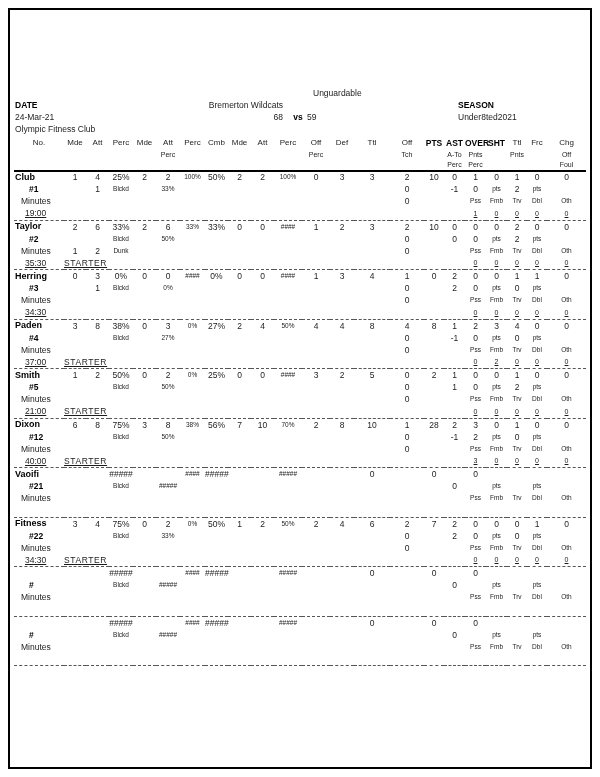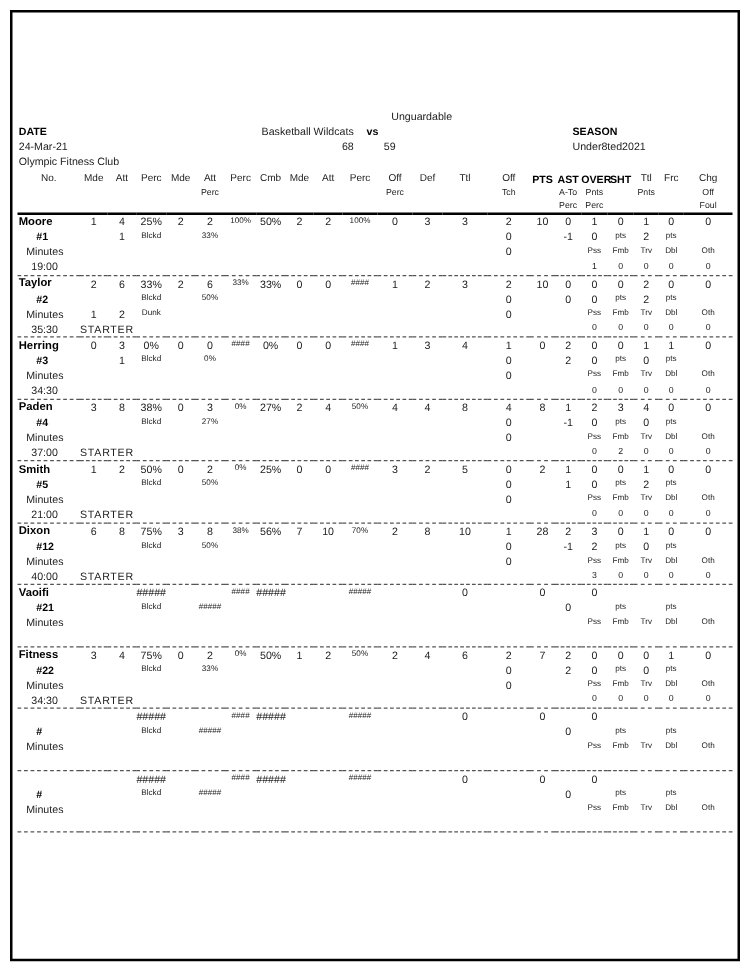--- a/index.html
+++ b/index.html
@@ -8,33 +8,33 @@
           font-family:"Liberation Sans", sans-serif; color:#1c1c1c; }
   .frame { position:absolute; left:8px; top:8px; right:8px; bottom:8px; border:2px solid #000; }
   .title { position:absolute; left:0; top:62px; width:600px; text-align:center;
            font-size:13.5px; font-weight:bold; font-variant:small-caps; letter-spacing:0.4px; color:#000; }
   .m { position:absolute; font-size:8.5px; line-height:1.2; white-space:nowrap; }
   .bold { font-weight:bold; color:#000; }
   .datelbl   { left:15px;  top:100px; }
   .dateval   { left:15px;  top:112px; }
   .venue     { left:15px;  top:124px; }
   .hteam     { left:150px; top:100px; width:133px; text-align:right; }
-  .vslbl     { left:286px; top:100px; width:24px;  text-align:center; }
+  .vslbl     { left:286px; top:112px; width:24px;  text-align:center; }
   .ateam     { left:313px; top:88px; }
   .hscore    { left:150px; top:112px; width:133px; text-align:right; }
   .ascore    { left:307px; top:112px; }
   .seasonlbl { left:458px; top:100px; }
   .seasonval { left:458px; top:112px; }
 
   table { position:absolute; left:14px; top:137px; width:572px;
           border-collapse:collapse; table-layout:fixed; }
   th, td { padding:0; font-size:8.5px; font-weight:normal; text-align:center;
            white-space:nowrap; overflow:visible; line-height:1; color:#1c1c1c; vertical-align:middle; }
   tr.h1r { height:13px; } tr.h2r { height:12px; } tr.h3r { height:10.5px; } tr.h4r { height:11px; }
-  tr.ra { height:13px; } tr.rb { height:12px; } tr.rc { height:11.5px; } tr.rd { height:13px; }
+  tr.ra { height:13px; } tr.rb { height:12px; } tr.rc { height:11.5px; } tr.rd { height:13px;text-decoration:underline; }
   th.h1 { font-weight:bold; text-align:left; color:#000; }
   th.h1.cen { text-align:center; }
   th.h2 { font-size:8px; }
   th.hb { font-weight:bold; color:#000; font-size:8.5px; }
   th.h3 { font-size:7px; }
   thead tr.h4r th { border-bottom:2px solid #000; }
   td.nm     { text-align:left; font-weight:bold; font-size:9px; padding-left:1px; color:#000; }
   td.pnum   { text-align:left; font-weight:bold; padding-left:15px; color:#000; }
   td.minlbl { text-align:left; padding-left:7px; }
   td.time   { text-align:left; padding-left:11px; }
@@ -47,21 +47,21 @@
 </style>
 </head>
 <body>
 
 <div class="page">
   <div class="frame"></div>
 
   <div class="m datelbl bold">DATE</div>
   <div class="m dateval">24-Mar-21</div>
   <div class="m venue">Olympic Fitness Club</div>
-  <div class="m hteam">Basketball Wildcats</div>
+  <div class="m hteam">Bremerton Wildcats</div>
   <div class="m vslbl bold">vs</div>
   <div class="m ateam">Unguardable</div>
   <div class="m hscore">68</div>
   <div class="m ascore">59</div>
   <div class="m seasonlbl bold">SEASON</div>
   <div class="m seasonval">Under8ted2021</div>
 
   <table id="tbl">
     <colgroup>
       <col style="width:50px">
@@ -156,21 +156,21 @@
           <th class="h3">Perc</th>
           <th class="h3">Perc</th>
           <th></th>
           <th></th>
           <th></th>
           <th class="h3">Foul</th>
         </tr>
       </thead>
   <tbody class="blk first">
         <tr class="ra">
-          <td class="nm">Moore</td>
+          <td class="nm">Club</td>
           <td>1</td>
           <td>4</td>
           <td>25%</td>
           <td>2</td>
           <td>2</td>
           <td class="sm">100%</td>
           <td>50%</td>
           <td>2</td>
           <td>2</td>
           <td class="sm">100%</td>

